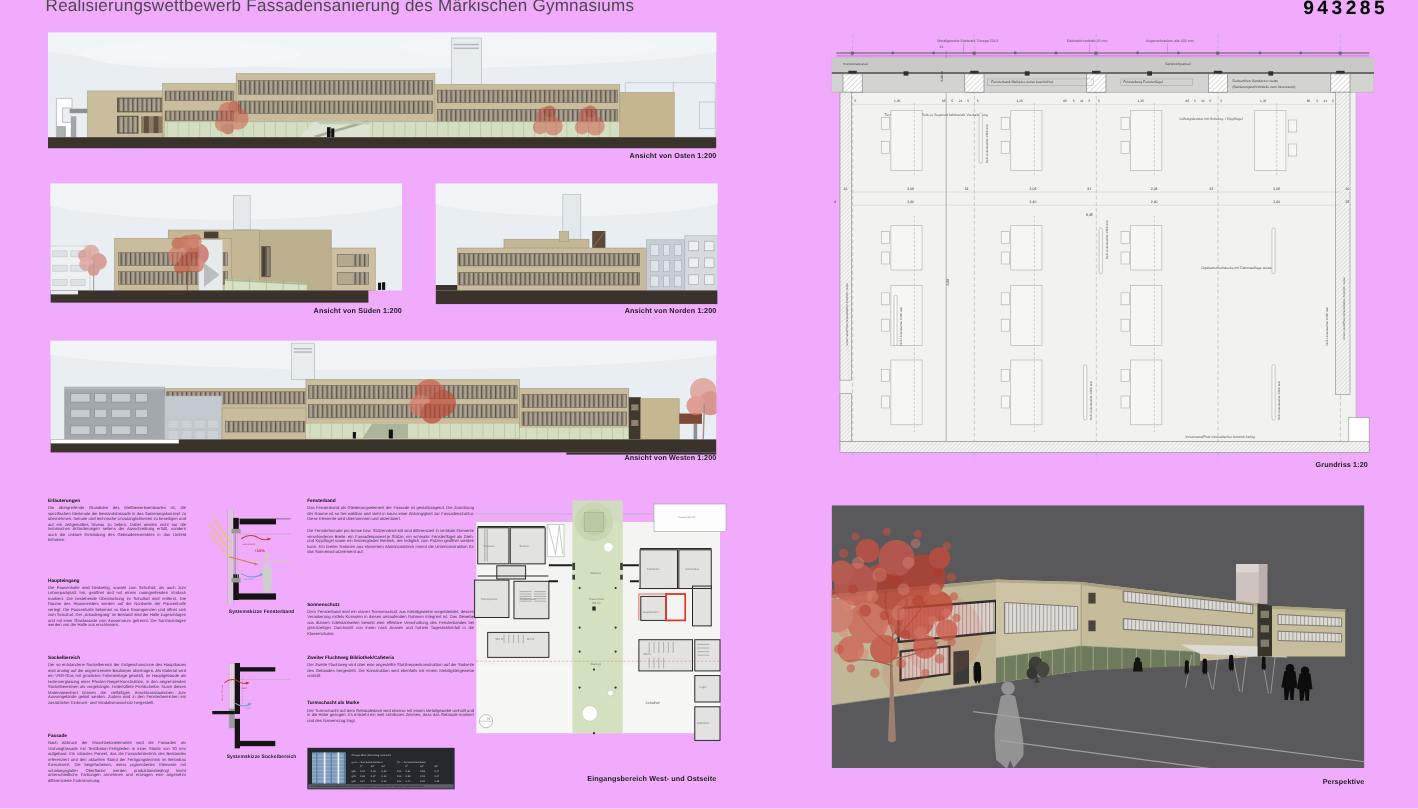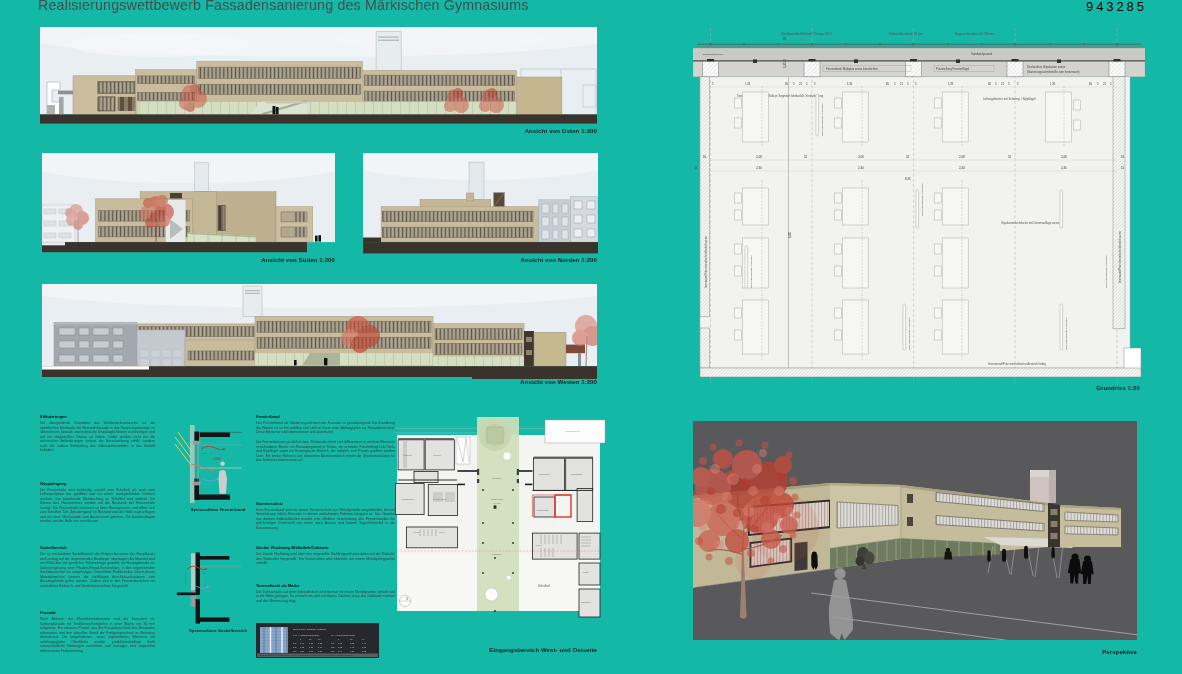--- a/index.html
+++ b/index.html
@@ -1,30 +1,30 @@
 <!DOCTYPE html>
 <html><head>
 <meta charset="utf-8">
 <style>
 html,body{margin:0;padding:0;background:#ffffff;}
-#page{position:relative;width:1182px;height:674px;background:#14b8a6;overflow:hidden;
+#page{position:relative;width:1182px;height:674px;background:#f0abfc;overflow:hidden;
   font-family:"Liberation Sans",sans-serif;}
 .abs{position:absolute;}
 .cap{position:absolute;font-weight:bold;color:#1c1c1c;font-size:6px;letter-spacing:.1px;}
 .body-txt{position:absolute;font-size:3.45px;line-height:4.52px;color:#3c3c3c;text-align:justify;}
 .body-txt h4{font-size:3.95px;margin:0 0 1.8px 0;color:#111;}
 .body-txt p{margin:0 0 5.2px 0;}
 </style>
 </head>
 <body>
 <div id="page">
 
 <div class="abs" style="left:38px;top:-3px;font-size:14.2px;color:#4a4a4a;letter-spacing:.2px;">Realisierungswettbewerb Fassadensanierung des Märkischen Gymnasiums</div>
 
-<div class="abs" style="left:1086px;top:-1px;font-size:13px;font-weight:normal;color:#000;letter-spacing:2.9px;">943285</div>
+<div class="abs" style="left:1086px;top:-1px;font-size:16px;font-weight:bold;color:#000;letter-spacing:2.9px;">943285</div>
 
 <div class="abs" id="east" style="left:40px;top:27px;width:557px;height:97px;">
 <svg width="557" height="97" viewBox="0 0 557 97">
 <defs>
 <pattern id="wb" width="3.9" height="8" patternUnits="userSpaceOnUse">
   <rect width="3.9" height="8" fill="#a09786"></rect>
   <rect x="0" width="1.05" height="8" fill="#5d5545"></rect>
   <rect x="2.2" width="0.6" height="8" fill="#bcb4a6"></rect>
 </pattern>
 <pattern id="gg" width="9" height="12" patternUnits="userSpaceOnUse">

